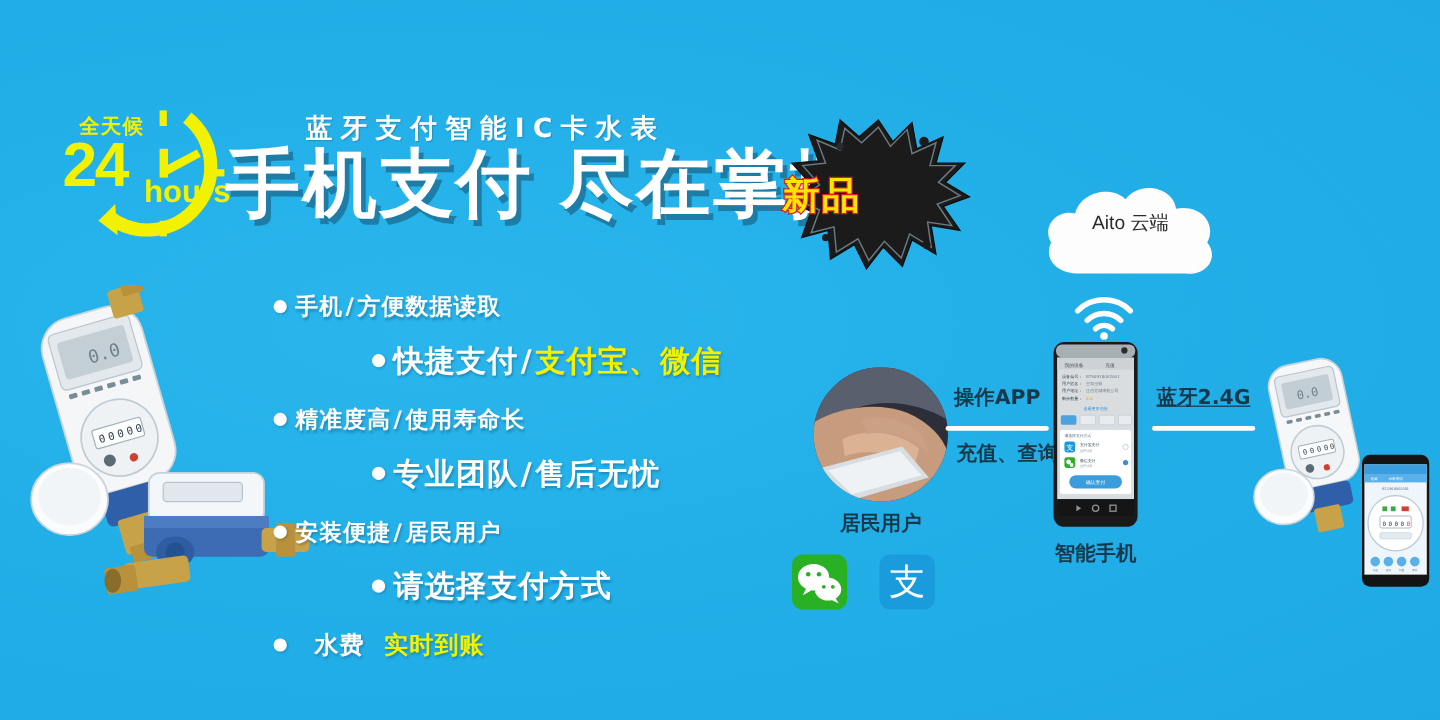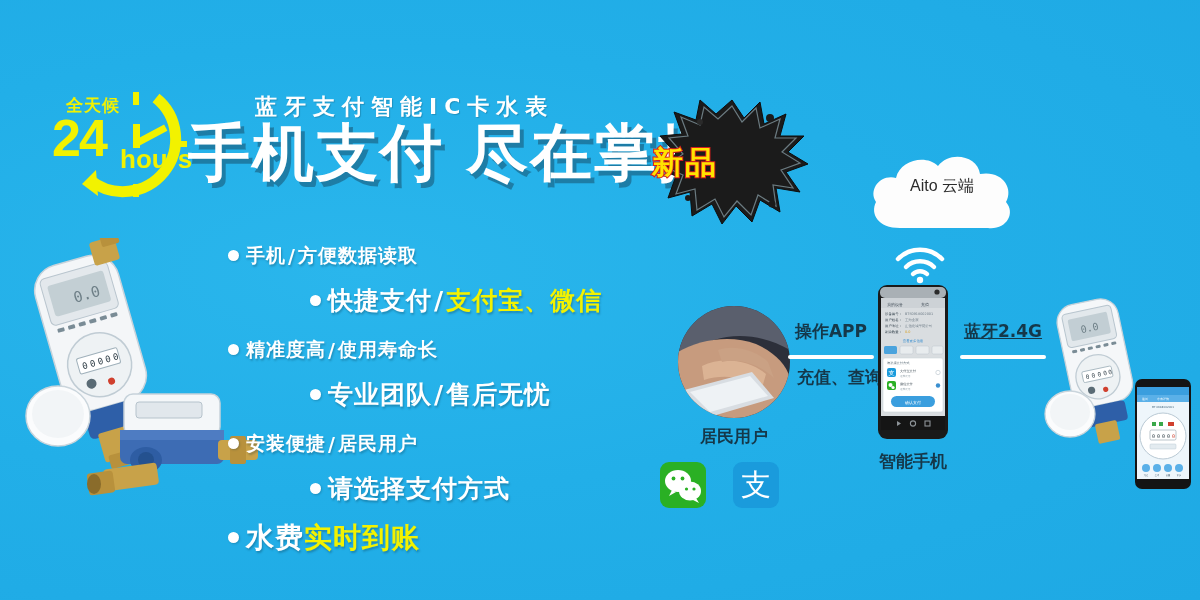--- a/index.html
+++ b/index.html
@@ -87,21 +87,21 @@
   .lvl1 { font-size:19px; letter-spacing:1px; margin-left:0; height:43px; }
   .lvl2 { font-size:25px; letter-spacing:1px; margin-left:82px; height:43px; }
   .hl { color:#f2f200; }
   .sep { font-weight:bold; padding:0 2px; }
   .f0 { margin-top:0; }
   .f1 { margin-top:2px; }
   .f2 { margin-top:6px; }
   .f3 { margin-top:2px; }
   .f4 { margin-top:6px; }
   .f5 { margin-top:2px; }
-  .f6 { margin-top:6px; font-size:28px; }
+  .f6 { margin-top:6px; font-size:20px;gap:16px; }
 
   
   #cloud { position:absolute; left:862px; top:148px; width:160px; height:92px; }
   #cloud svg { position:absolute; inset:0; width:100%; height:100%; }
   #cloud-label {
     position:absolute; left:0; top:28px; width:160px; text-align:center;
     font-size:16px; color:#2b2b2b; font-weight:normal;
     font-family:"Liberation Sans",sans-serif;
   }
   #wifi { position:absolute; left:893px; top:246px; width:54px; height:38px; }

